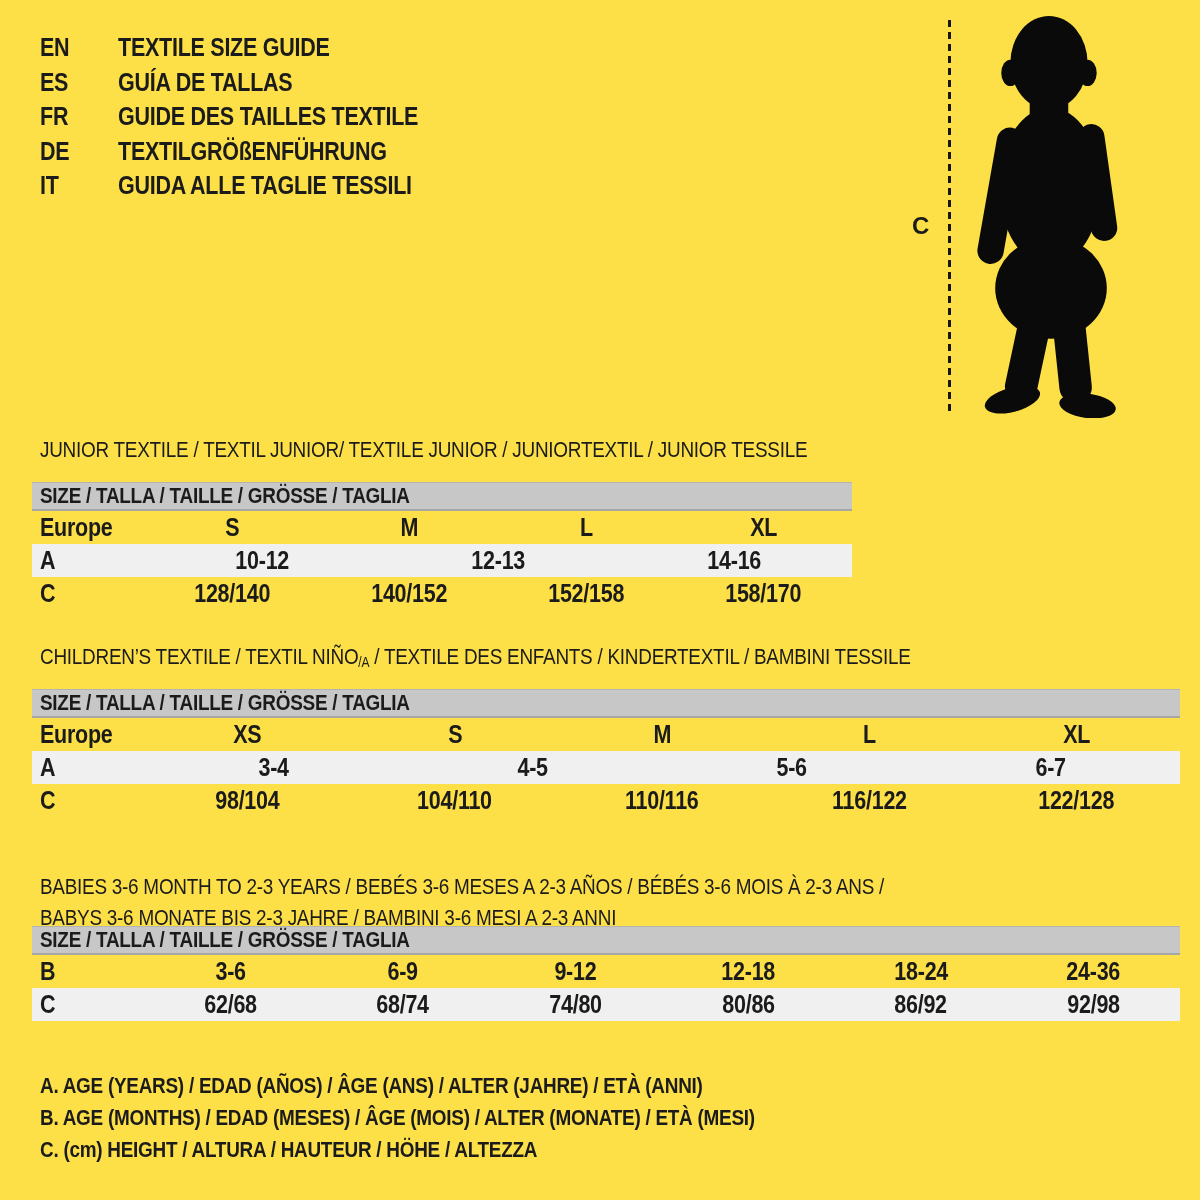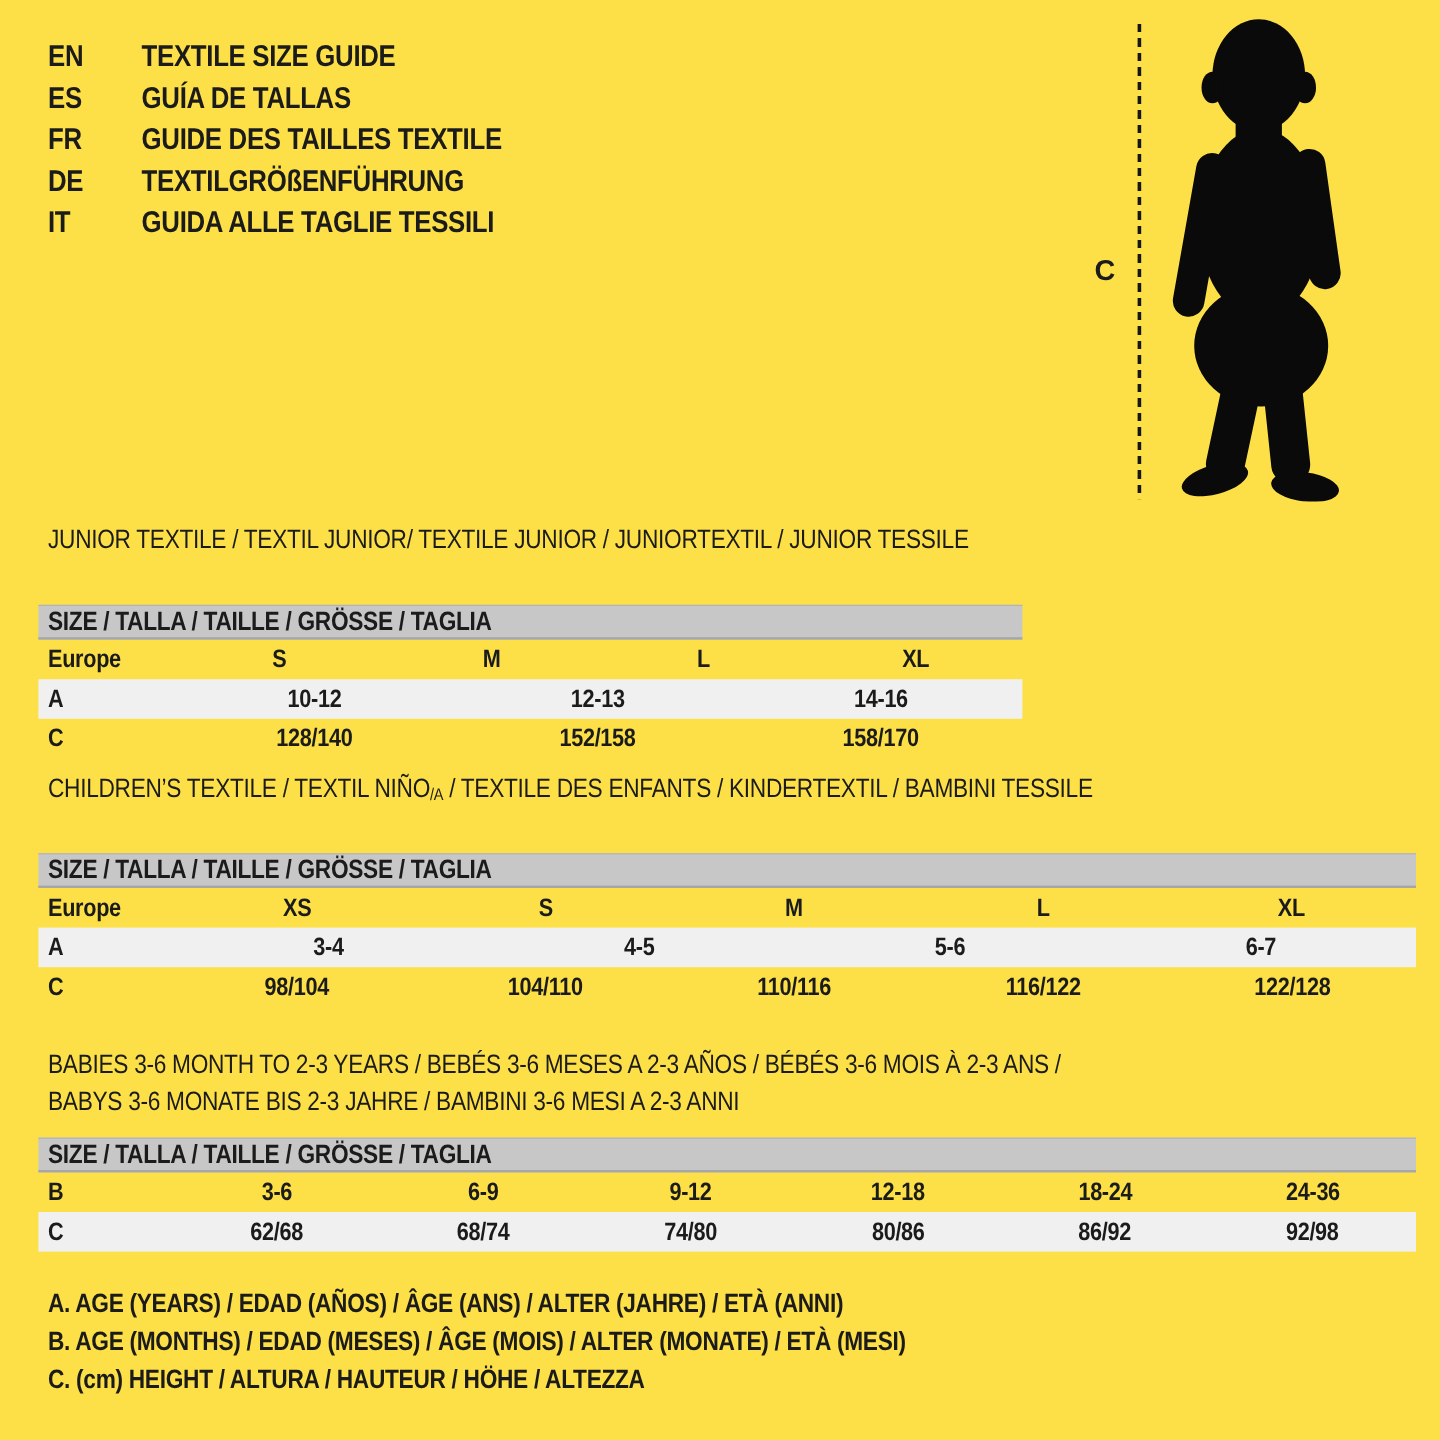--- a/index.html
+++ b/index.html
@@ -24,28 +24,28 @@
 
   
   .sec-title{position:absolute;left:40px;font-size:22px;font-weight:400;}
   .title-line{line-height:31px;}
   #title-0{top:434px;}
   #title-1{top:641px;}
   #title-2{top:847px;margin-top:24px;}
   .seg-sub{font-size:.64em;vertical-align:-.18em;}
 
   
-  .size-table{position:absolute;left:32px;font-weight:700;margin-top:22px;}
+  .size-table{position:absolute;left:32px;font-weight:700;}
   #table-0{top:482px;width:820px;}
   #table-1{top:689px;width:1148px;}
   #table-2{top:926px;width:1148px;}
   .t-bar{height:29px;box-sizing:border-box;background:#c7c7c7;
     border-top:1px solid #b3b3b3;border-bottom:2px solid #a6a6a6;
     line-height:25px;padding-left:8px;font-size:22px;}
-  .t-row{display:flex;height:33px;line-height:33px;font-size:21px;}
+  .t-row{display:flex;height:33px;line-height:33px;font-size:25px;}
   .t-row.shaded{background:#f0f0f0;}
   .t-label{width:112px;padding-left:8px;box-sizing:border-box;}
   .t-cell{flex:1;text-align:center;}
 
   
   .legend{position:absolute;left:40px;top:1070px;font-size:22px;font-weight:700;}
   .legend-line{line-height:32px;}
 </style>
 </head>
 <body>
@@ -115,20 +115,21 @@
       </div>
       <div class="t-row shaded">
         <div class="t-label"><span class="cx">A</span></div>
         <div class="t-cell"><span class="cxc">10-12</span></div>
         <div class="t-cell"><span class="cxc">12-13</span></div>
         <div class="t-cell"><span class="cxc">14-16</span></div>
       </div>
       <div class="t-row">
         <div class="t-label"><span class="cx">C</span></div>
         <div class="t-cell"><span class="cxc">128/140</span></div>
+        <div class="t-cell"><span class="cxc">140/152</span></div>
         <div class="t-cell"><span class="cxc">152/158</span></div>
         <div class="t-cell"><span class="cxc">158/170</span></div>
       </div>
     </div>
 
   <div class="sec-title" id="title-1">
       <div class="title-line"><span class="cx"><span>CHILDREN’S TEXTILE / TEXTIL NIÑO</span><span class="seg-sub">/A</span><span> / TEXTILE DES ENFANTS / KINDERTEXTIL / BAMBINI TESSILE</span></span></div>
     </div>
   <div class="size-table" id="table-1">
       <div class="t-bar"><span class="cx">SIZE / TALLA / TAILLE / GRÖSSE / TAGLIA</span></div>

